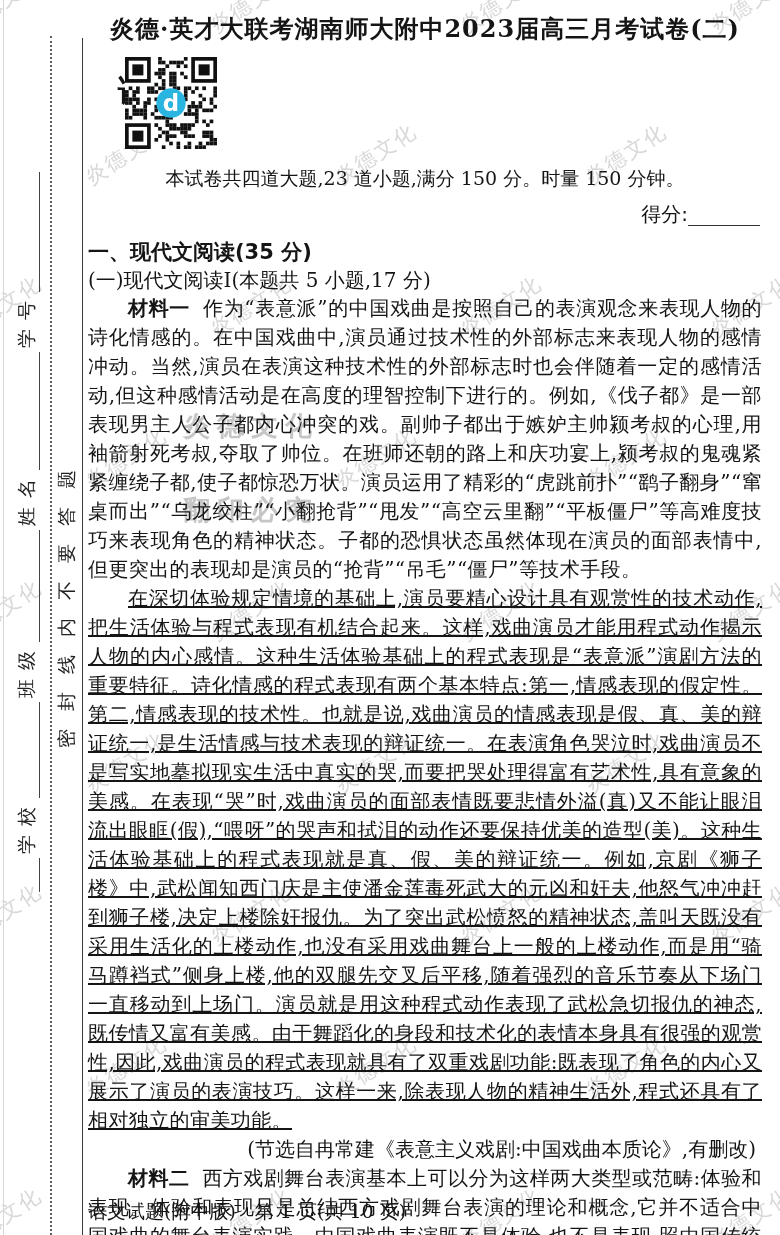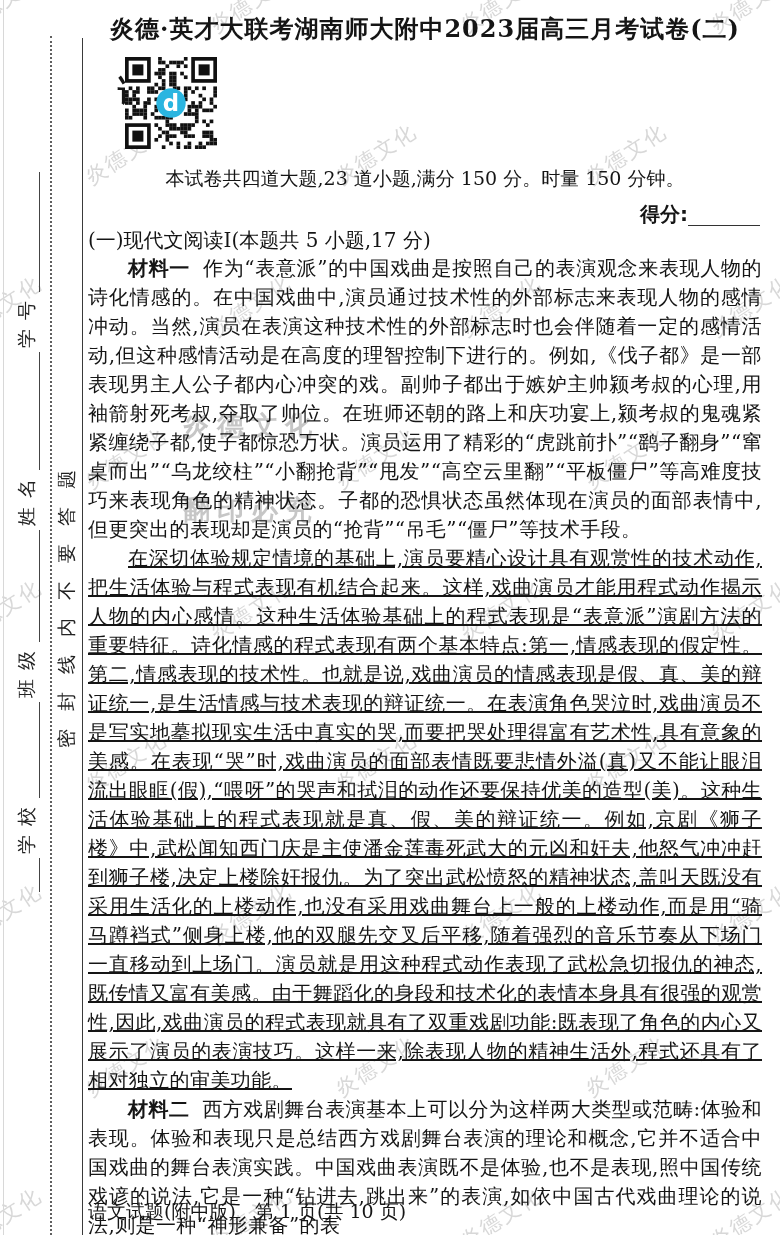--- a/index.html
+++ b/index.html
@@ -44,21 +44,21 @@
     text-align:center;font-size:24px;font-weight:800;line-height:30px;margin:0;
     font-family:"DejaVu Serif",serif;letter-spacing:1px;white-space:nowrap;
   }
   .subject{
     text-align:left;font-size:33px;font-weight:800;line-height:40px;margin:28px 0 0 0;
     font-family:"DejaVu Sans","Liberation Sans",sans-serif;letter-spacing:30px;text-indent:30px;
   }
   .qr{position:absolute;left:125px;top:57px;width:92px;height:92px;z-index:3;}
   .instruction{text-align:center;font-size:19px;line-height:24px;margin:54px 0 0 0;}
   .score-line{
-    text-align:right;font-size:20px;font-weight:700;line-height:24px;margin:12px 2px 0 0;
+    text-align:right;font-size:20px;font-weight:400;line-height:24px;margin:12px 2px 0 0;
     font-family:"DejaVu Sans",sans-serif;
   }
   .score-blank{display:inline-block;width:72px;height:18px;border-bottom:1.5px solid #333;vertical-align:bottom;}
   
   .sec-heading{
     font-size:21px;font-weight:800;line-height:28px;margin:12px 0 0 0;
     font-family:"DejaVu Sans","Liberation Sans",sans-serif;
   }
   .sub-heading{font-size:20px;line-height:28px;margin:0;}
   .intro{font-size:20px;line-height:28px;margin:0;}
@@ -312,23 +312,25 @@
 </svg>
 
 <div id="main">
   <h1 class="paper-title">炎德·英才大联考湖南师大附中2023届高三月考试卷(二)</h1>
   <div class="subject">语文</div>
   <p class="instruction">本试卷共四道大题,23 道小题,满分 150 分。时量 150 分钟。</p>
   <div class="score-line">
     <span>得分:</span><span class="score-blank"></span>
   </div>
 
+  <h2 class="sec-heading">一、现代文阅读(35 分)</h2>
   <p class="sub-heading">(一)现代文阅读Ⅰ(本题共 5 小题,17 分)</p>
 
   <p class="para"><span class="mlabel">材料一</span><span>作为“表意派”的中国戏曲是按照自己的表演观念来表现人物的诗化情感的。在中国戏曲中,演员通过技术性的外部标志来表现人物的感情冲动。当然,演员在表演这种技术性的外部标志时也会伴随着一定的感情活动,但这种感情活动是在高度的理智控制下进行的。例如,《伐子都》是一部表现男主人公子都内心冲突的戏。副帅子都出于嫉妒主帅颍考叔的心理,用袖箭射死考叔,夺取了帅位。在班师还朝的路上和庆功宴上,颍考叔的鬼魂紧紧缠绕子都,使子都惊恐万状。演员运用了精彩的“虎跳前扑”“鹞子翻身”“窜桌而出”“乌龙绞柱”“小翻抢背”“甩发”“高空云里翻”“平板僵尸”等高难度技巧来表现角色的精神状态。子都的恐惧状态虽然体现在演员的面部表情中,但更突出的表现却是演员的“抢背”“吊毛”“僵尸”等技术手段。</span></p>
 
   <p class="para gap-top">在深切体验规定情境的基础上,演员要精心设计具有观赏性的技术动作,把生活体验与程式表现有机结合起来。这样,戏曲演员才能用程式动作揭示人物的内心感情。这种生活体验基础上的程式表现是“表意派”演剧方法的重要特征。诗化情感的程式表现有两个基本特点:第一,情感表现的假定性。第二,情感表现的技术性。也就是说,戏曲演员的情感表现是假、真、美的辩证统一,是生活情感与技术表现的辩证统一。在表演角色哭泣时,戏曲演员不是写实地摹拟现实生活中真实的哭,而要把哭处理得富有艺术性,具有意象的美感。在表现“哭”时,戏曲演员的面部表情既要悲情外溢(真)又不能让眼泪流出眼眶(假),“喂呀”的哭声和拭泪的动作还要保持优美的造型(美)。这种生活体验基础上的程式表现就是真、假、美的辩证统一。例如,京剧《狮子楼》中,武松闻知西门庆是主使潘金莲毒死武大的元凶和奸夫,他怒气冲冲赶到狮子楼,决定上楼除奸报仇。为了突出武松愤怒的精神状态,盖叫天既没有采用生活化的上楼动作,也没有采用戏曲舞台上一般的上楼动作,而是用“骑马蹲裆式”侧身上楼,他的双腿先交叉后平移,随着强烈的音乐节奏从下场门一直移动到上场门。演员就是用这种程式动作表现了武松急切报仇的神态,既传情又富有美感。由于舞蹈化的身段和技术化的表情本身具有很强的观赏性,因此,戏曲演员的程式表现就具有了双重戏剧功能:既表现了角色的内心又展示了演员的表演技巧。这样一来,除表现人物的精神生活外,程式还具有了相对独立的审美功能。</p>
 
+  <p class="attribution">(节选自冉常建《表意主义戏剧:中国戏曲本质论》,有删改)</p>
 
   <p class="para"><span class="mlabel">材料二</span><span>西方戏剧舞台表演基本上可以分为这样两大类型或范畴:体验和表现。体验和表现只是总结西方戏剧舞台表演的理论和概念,它并不适合中国戏曲的舞台表演实践。中国戏曲表演既不是体验,也不是表现,照中国传统戏谚的说法,它是一种“钻进去,跳出来”的表演,如依中国古代戏曲理论的说法,则是一种“神形兼备”的表</span></p>
 </div>
 
 <div class="footer">语文试题(附中版)　第 1 页(共 10 页)</div>
 
 </body></html>

